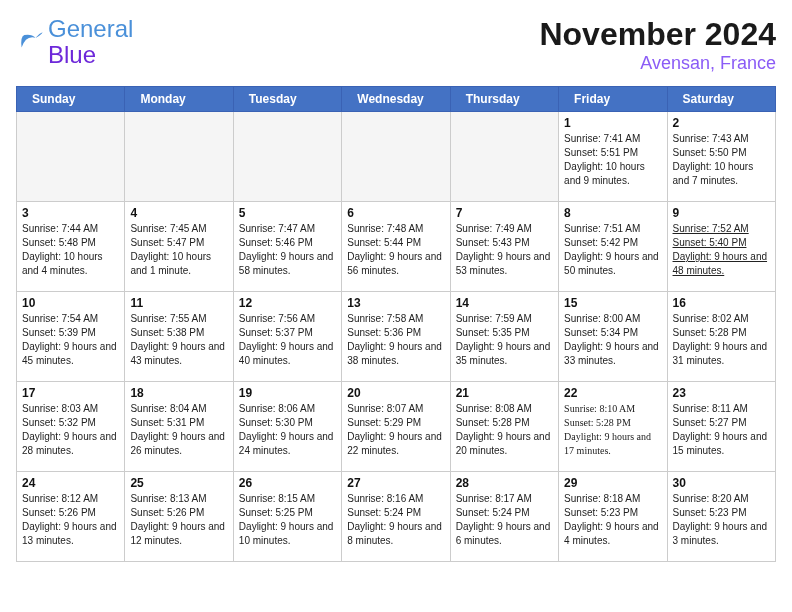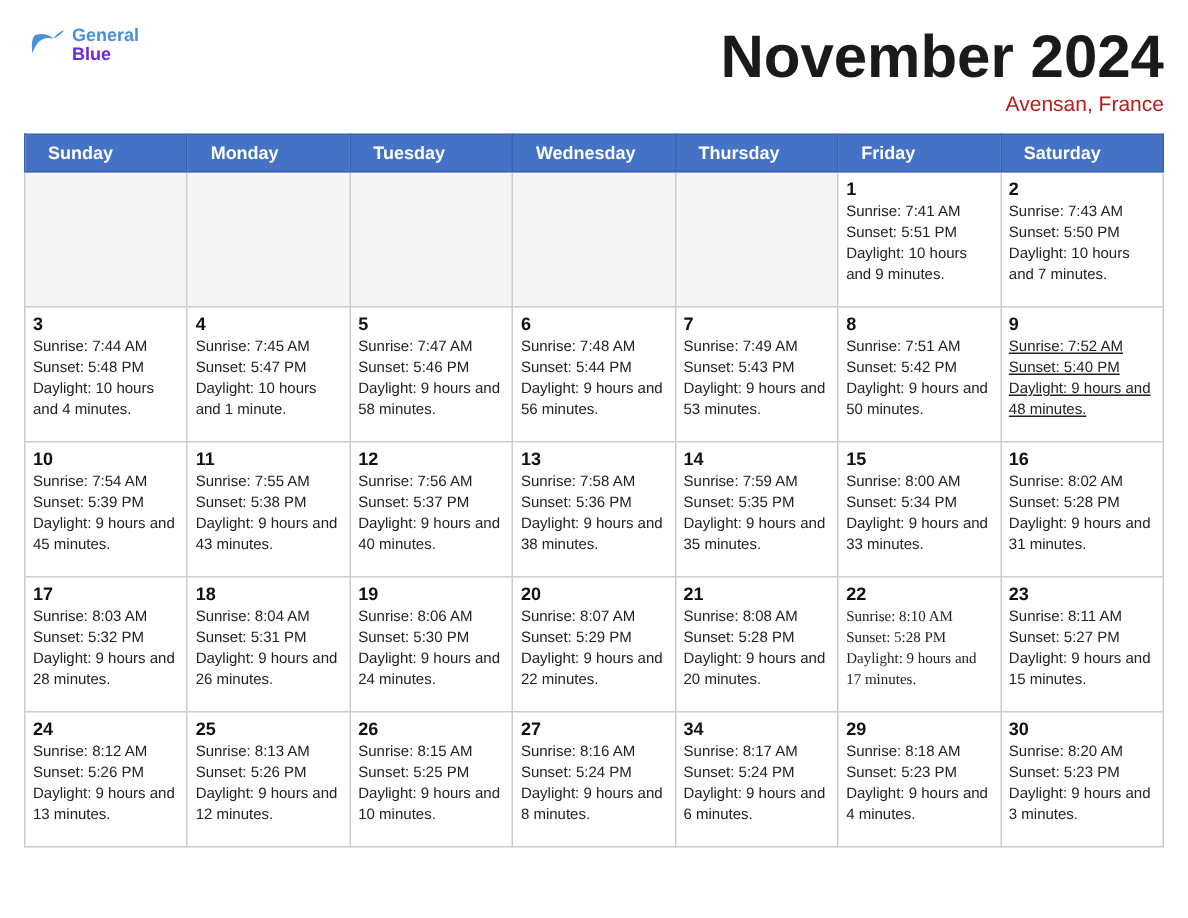--- a/index.html
+++ b/index.html
@@ -15,43 +15,43 @@
       justify-content: space-between;
       align-items: flex-start;
       margin-bottom: 12px;
     }
     .logo {
       display: flex;
       align-items: center;
       gap: 4px;
     }
     .logo-text {
-      font-size: 12px;
-      font-weight: bold;
+      font-size: 24px;
+      font-weight: normal;
       color: #1a1a1a;
       line-height: 1.1;
     }
     .logo-text span {
       color: #4a90d9;
     }
     .logo-bird {
       width: 28px;
       height: 28px;
     }
     .title-block {
       text-align: right;
     }
     .month-title {
-      font-size: 40px;
+      font-size: 32px;
       font-weight: bold;
       color: #1a1a1a;
     }
     .location {
-      font-size: 14px;
-      color: #b91c1c;
+      font-size: 18px;
+      color: #8b5cf6;
     }
     .calendar {
       width: 100%;
       border-collapse: collapse;
       font-size: 10.5px;
     }
     .calendar th {
       background: #4472C4;
       color: #fff;
       padding: 5px 15px;
@@ -291,21 +291,21 @@
 Sunset: 5:25 PM
 Daylight: 9 hours and 10 minutes.</div>
         </td>
         <td>
           <div class="day-num">27</div>
           <div class="day-info" style="white-space: pre-line;">Sunrise: 8:16 AM
 Sunset: 5:24 PM
 Daylight: 9 hours and 8 minutes.</div>
         </td>
         <td>
-          <div class="day-num">34</div>
+          <div class="day-num">28</div>
           <div class="day-info" style="white-space: pre-line;">Sunrise: 8:17 AM
 Sunset: 5:24 PM
 Daylight: 9 hours and 6 minutes.</div>
         </td>
         <td>
           <div class="day-num">29</div>
           <div class="day-info" style="white-space: pre-line;">Sunrise: 8:18 AM
 Sunset: 5:23 PM
 Daylight: 9 hours and 4 minutes.</div>
         </td>

